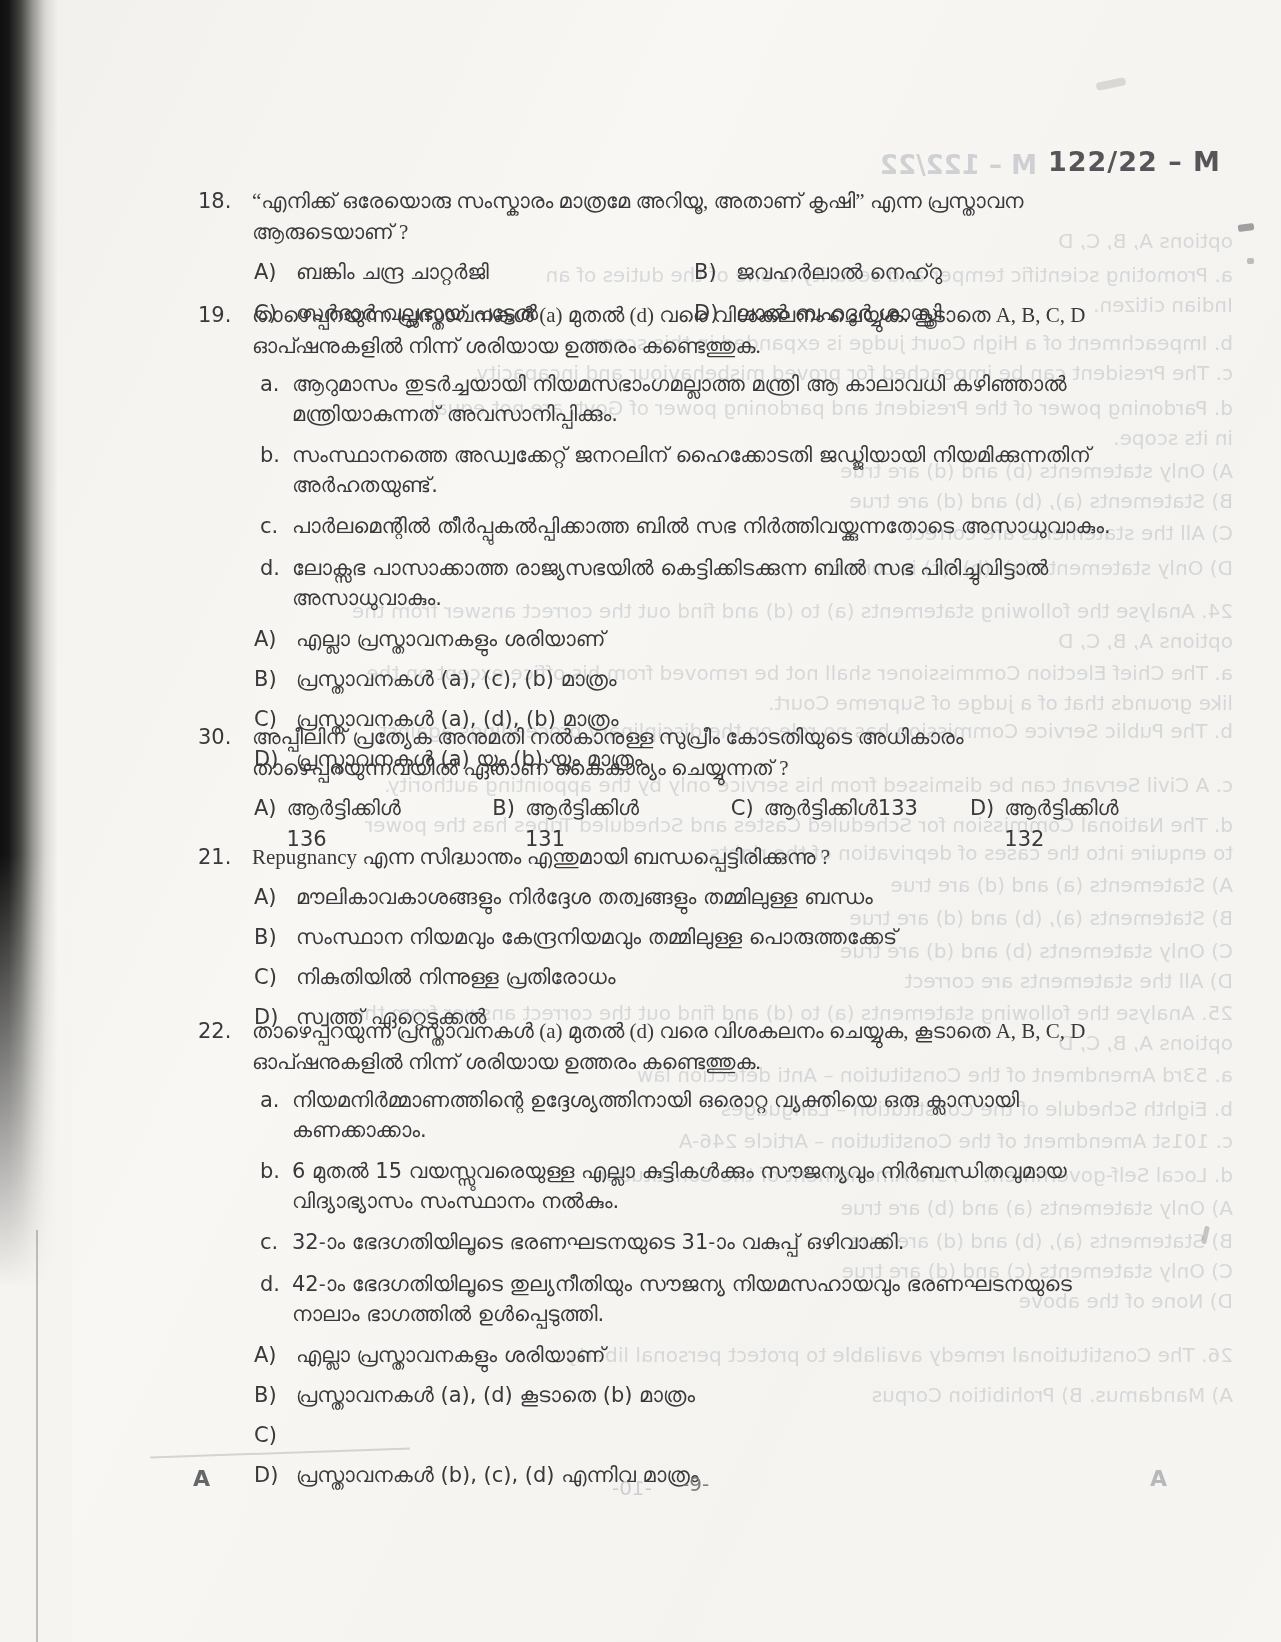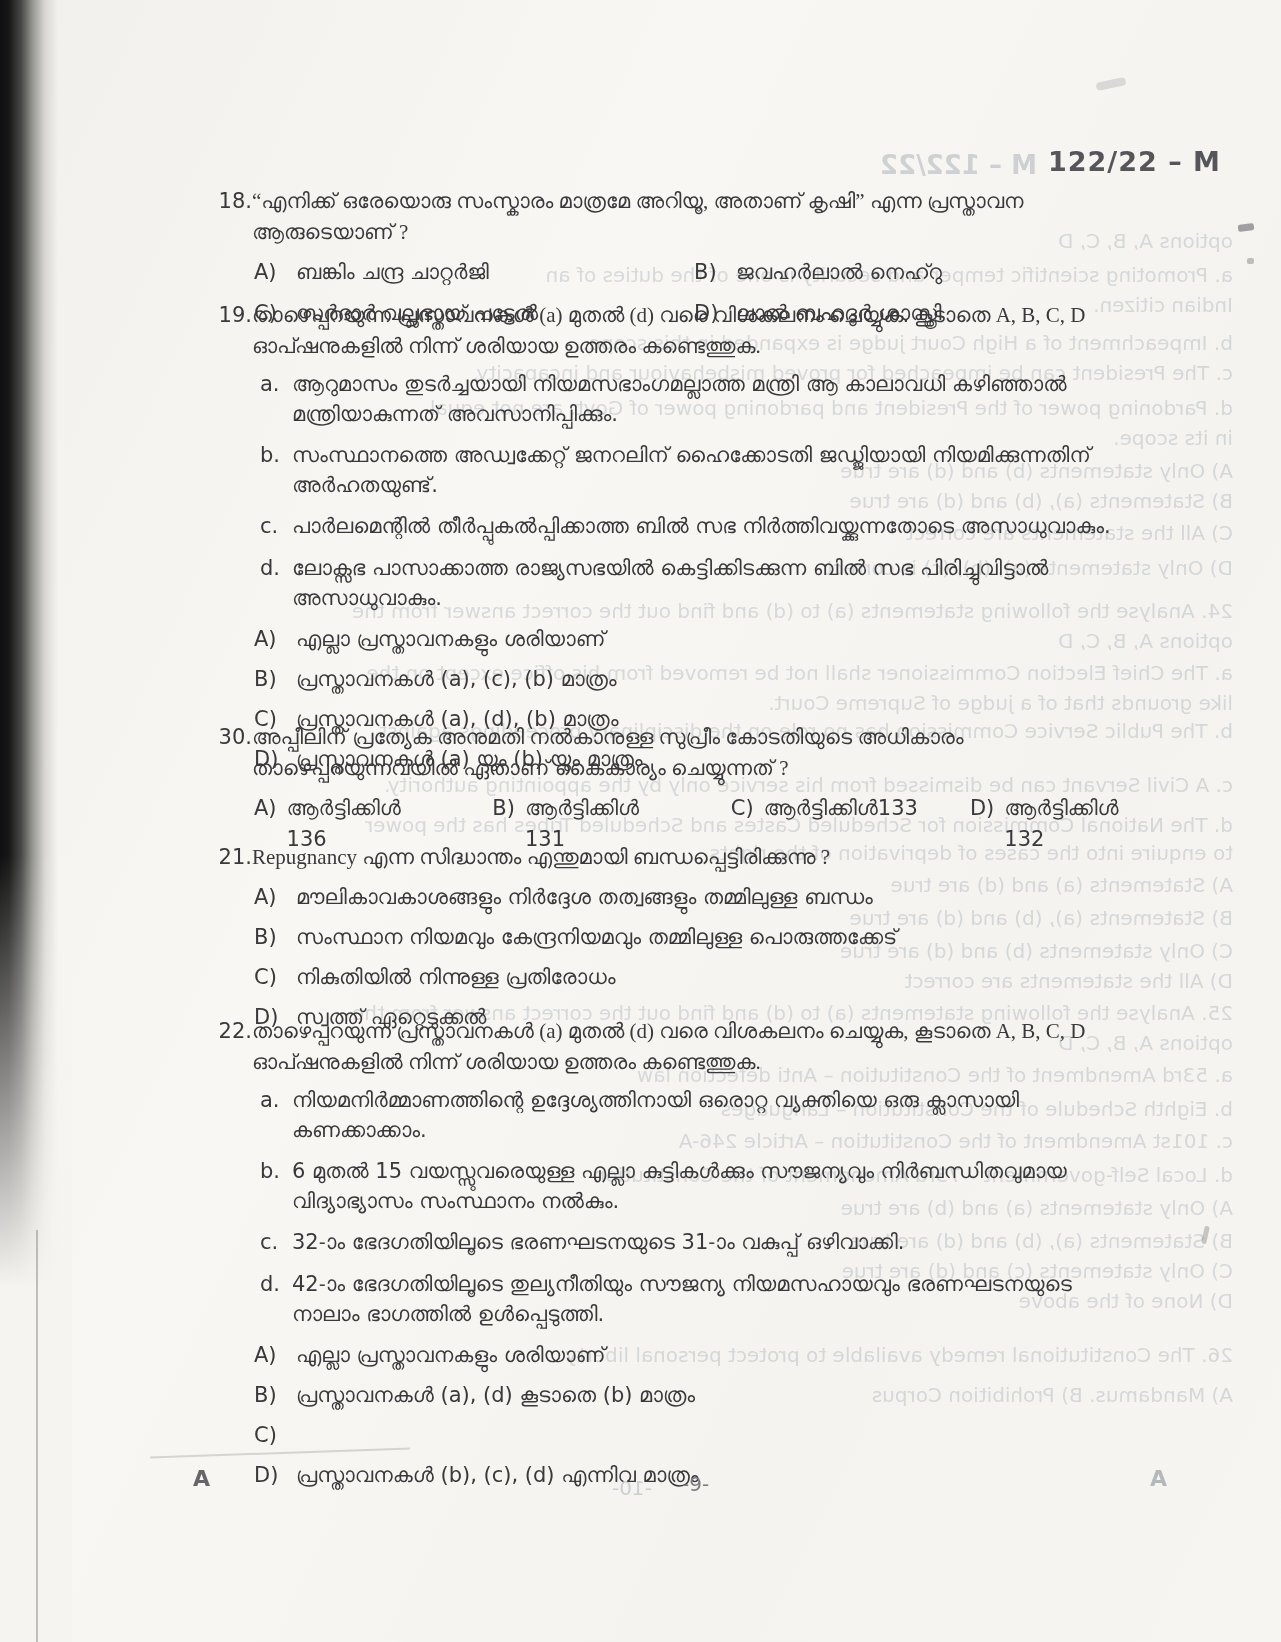--- a/index.html
+++ b/index.html
@@ -19,21 +19,21 @@
   .paper-code{position:absolute;left:1048px;top:146px;font-size:27px;font-weight:bold;color:#55555a;letter-spacing:1px;white-space:nowrap;}
   .paper-code-bleed{position:absolute;left:880px;top:150px;font-size:26px;font-weight:bold;
     color:rgba(158,164,174,0.45);transform:scaleX(-1);white-space:nowrap;}
   
   #bleed-layer{position:absolute;inset:0;pointer-events:none;}
   .bleed-line{position:absolute;left:60px;right:48px;transform:scaleX(-1);
     color:rgba(148,157,168,0.33);font-size:20px;line-height:26px;white-space:nowrap;overflow:hidden;}
   
   .q{position:absolute;left:198px;width:960px;font-size:21px;line-height:31px;}
   .q-head{display:flex;}
-  .q-num{width:54px;flex:0 0 54px;text-align:right;}
+  .q-num{width:54px;flex:0 0 54px;}
   .q-text{width:900px;font-family:Liberation Serif, serif;}
   .statements{margin:7px 0 0 62px;}
   .stmt{display:flex;margin-bottom:11px;}
   .stmt-label{width:32px;flex:0 0 32px;}
   .stmt-text{width:832px;line-height:30px;}
   .options{margin:9px 0 0 56px;}
   .opt{display:flex;margin-bottom:9px;}
   .opt-label{width:42px;flex:0 0 42px;}
   .options.grid2{display:grid;grid-template-columns:440px 460px;row-gap:10px;}
   .options.grid2 .opt{margin-bottom:0;}

